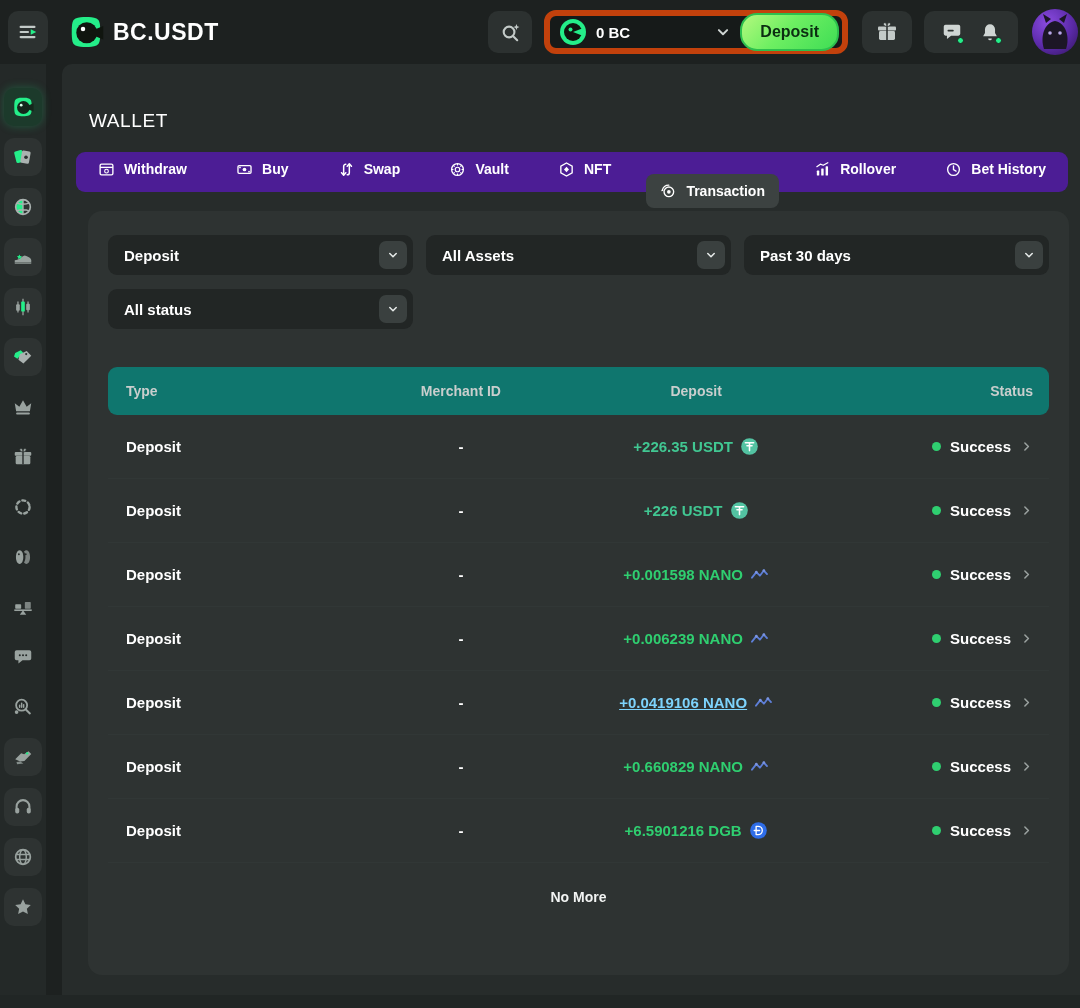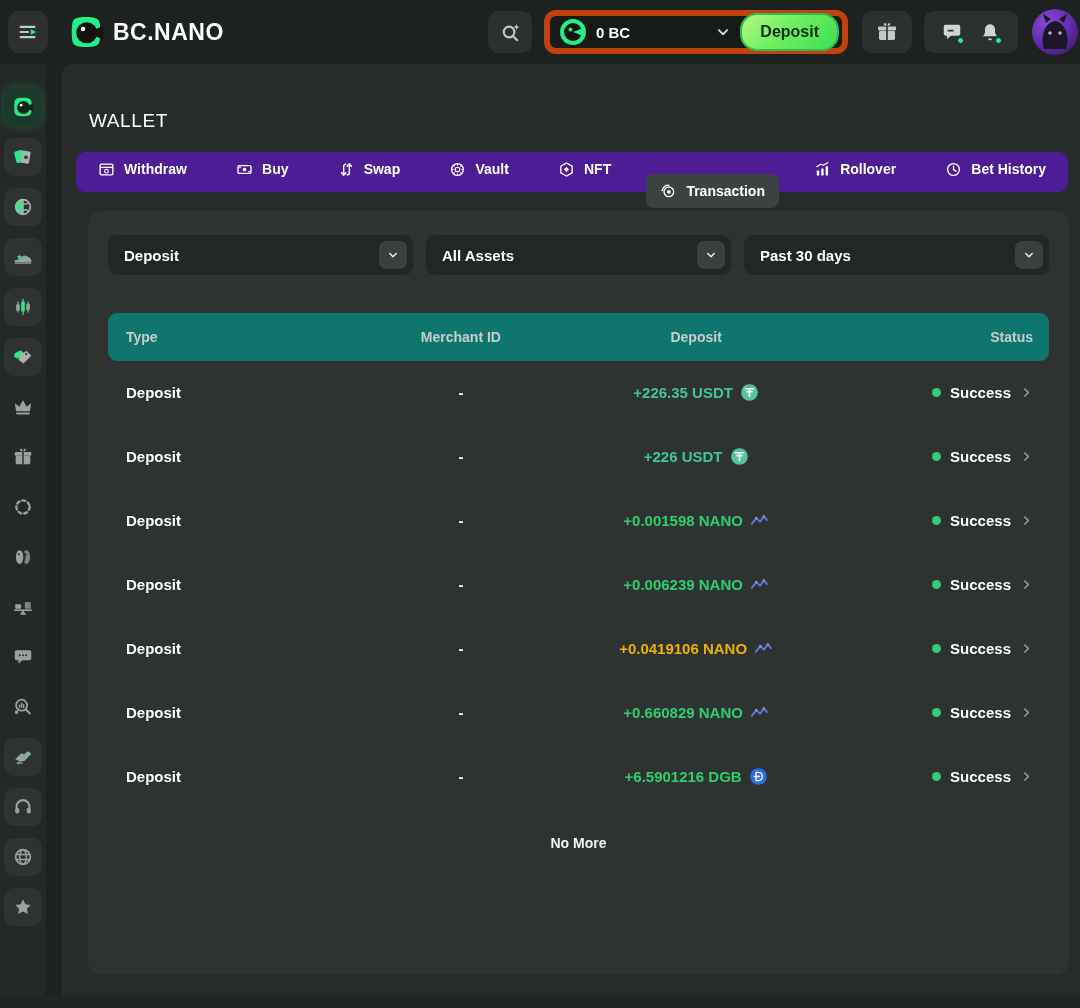--- a/index.html
+++ b/index.html
@@ -293,21 +293,21 @@
 <div class="header">
   <div class="sq-btn menu-btn">
     <svg class="ic" width="22" height="22">
         <use href="#i-menu"></use>
       </svg>
   </div>
   <div class="brand">
     <svg class="ic brand-mark">
         <use href="#i-logo"></use>
       </svg>
-    <span class="brand-text">BC.NANO</span>
+    <span class="brand-text">BC.USDT</span>
   </div>
   <div class="spacer"></div>
   <div class="sq-btn search-btn">
     <svg class="ic" width="23" height="23">
         <use href="#i-search"></use>
       </svg>
   </div>
   <div class="balance-pill">
     <svg class="ic coin-ic">
         <use href="#i-coin"></use>
@@ -536,20 +536,28 @@
 
         <div class="dropdown">
           <span class="dropdown-value">Past 30 days</span>
           <span class="chev-sq">
             <svg class="ic" width="14" height="14">
               <use href="#i-chev-down"></use>
             </svg>
           </span>
         </div>
 
+        <div class="dropdown">
+          <span class="dropdown-value">All status</span>
+          <span class="chev-sq">
+            <svg class="ic" width="14" height="14">
+              <use href="#i-chev-down"></use>
+            </svg>
+          </span>
+        </div>
 
     </div>
 
     <div class="trow thead">
       <span class="col-1">Type</span>
       <span class="col-2">Merchant ID</span>
       <span class="col-3">Deposit</span>
       <span class="col-4">Status</span>
     </div>
 
@@ -623,21 +631,21 @@
             <span class="s-label">Success</span>
             <svg class="ic s-chev" width="13" height="13">
               <use href="#i-chev-right"></use>
             </svg>
           </span>
         </div>
 
         <div class="trow rowline">
           <span class="col-1 cell-type">Deposit</span>
           <span class="col-2 cell-dash">-</span>
-          <span class="col-3 cell-amount" style="color: #eab308;">
+          <span class="col-3 cell-amount" style="color: #7dd3fc; text-decoration: underline;">
             <span>+0.0419106 NANO</span>
             <svg class="ic" width="19" height="19">
               <use href="#i-nano"></use>
             </svg>
           </span>
           <span class="col-4 cell-status">
             <span class="s-dot"></span>
             <span class="s-label">Success</span>
             <svg class="ic s-chev" width="13" height="13">
               <use href="#i-chev-right"></use>

